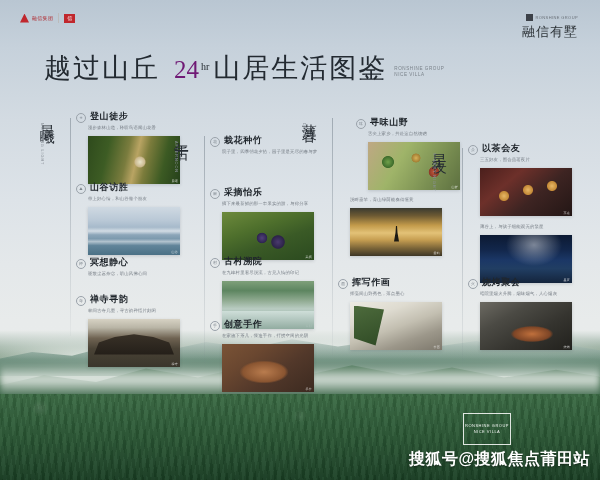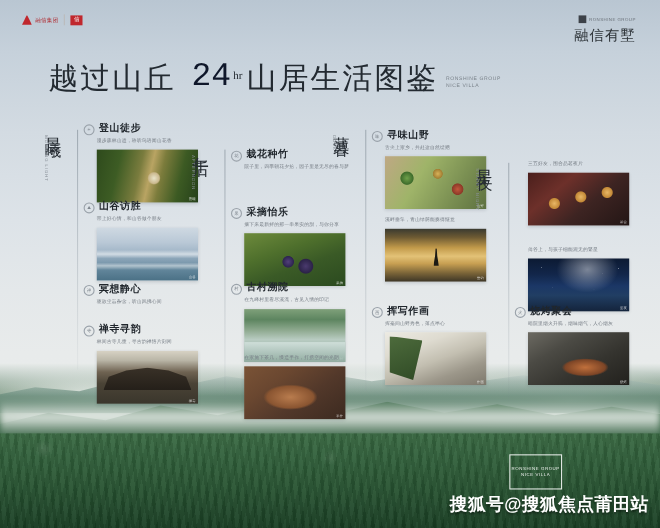--- a/index.html
+++ b/index.html
@@ -63,22 +63,22 @@
   .logo-tr{position:absolute;right:22px;top:14px;text-align:right;}
   .logo-tr .sub{display:flex;align-items:center;justify-content:flex-end;gap:3px;margin-bottom:2px;}
   .logo-tr .sq{width:7px;height:7px;background:#3c4148;}
   .logo-tr .en{font-size:4px;color:#6a7179;letter-spacing:.4px;white-space:nowrap;}
   .logo-tr .cn{font-size:13px;color:#2e3439;letter-spacing:1px;font-weight:400;white-space:nowrap;}
 
   
   .title-row{position:absolute;left:44px;top:55px;display:flex;align-items:flex-end;}
   .title-main{font-family:"Liberation Serif","DejaVu Serif",serif;
     font-size:27px;color:#232a31;letter-spacing:2px;white-space:nowrap;line-height:1;}
-  .title-num{font-family:Liberation Mono, monospace;
-    font-size:30px;color:#0f172a;line-height:1;margin:0 2px 0 14px;}
+  .title-num{font-family:Liberation Serif, serif;
+    font-size:25px;color:#701a75;line-height:1;margin:0 2px 0 14px;}
   .title-hr{font-family:"Liberation Serif",serif;font-size:10px;color:#232a31;
     vertical-align:super;line-height:1;position:relative;top:-10px;}
   .title-tail{font-family:"Liberation Serif","DejaVu Serif",serif;
     font-size:27px;color:#232a31;letter-spacing:2px;white-space:nowrap;line-height:1;margin-left:4px;}
   .title-en{margin-left:7px;padding-bottom:3px;}
   .title-en div{font-size:4.6px;color:#7b838b;letter-spacing:.55px;line-height:1.45;white-space:nowrap;}
   .col-rule{position:absolute;width:1px;background:linear-gradient(180deg,rgba(120,132,142,.55),rgba(120,132,142,.05));}
   .col-head{position:absolute;width:22px;text-align:center;}
   .col-head .cn{font-family:"Liberation Serif","DejaVu Serif",serif;
     font-size:15px;color:#262c33;writing-mode:vertical-rl;letter-spacing:4px;line-height:1.15;}
@@ -296,31 +296,37 @@
             <span>村</span>
           </div>
           <div class="item-title">古村溯院</div>
         </div>
         <div class="item-desc">在九峰村里看尽溪流，古见入情的印记</div>
         <div class="thumb ph-river">
           <div class="cap">古村</div>
         </div>
       </div>
       <div class="item" style="left: 210px; top: 320px;">
+        <div class="item-head">
+          <div class="ic">
+            <span>手</span>
+          </div>
+          <div class="item-title">创意手作</div>
+        </div>
         <div class="item-desc">在家施下茶几，慢造手作，打捞空闲的光阴</div>
         <div class="thumb ph-craft">
           <div class="cap">手作</div>
         </div>
       </div>
       <div class="col-rule" style="left: 332px; top: 118px; height: 238px;"></div>
       <div class="col-head" style="left: 300px; top: 112px;">
         <div class="cn">薄暮</div>
         <div class="en">DUSK</div>
       </div>
-      <div class="item" style="left: 338px; top: 118px;">
+      <div class="item" style="left: 356px; top: 118px;">
         <div class="item-head">
           <div class="ic">
             <span>味</span>
           </div>
           <div class="item-title">寻味山野</div>
         </div>
         <div class="item-desc">舌尖上家乡，共赴这自然馈赠</div>
         <div class="thumb ph-veg">
           <div class="cap">山野</div>
         </div>
@@ -342,20 +348,26 @@
         <div class="thumb ph-paint">
           <div class="cap">作画</div>
         </div>
       </div>
       <div class="col-rule" style="left: 462px; top: 148px; height: 218px;"></div>
       <div class="col-head" style="left: 430px; top: 142px;">
         <div class="cn">星夜</div>
         <div class="en">STARRY NIGHT</div>
       </div>
       <div class="item" style="left: 468px; top: 144px;">
+        <div class="item-head">
+          <div class="ic">
+            <span>茶</span>
+          </div>
+          <div class="item-title">以茶会友</div>
+        </div>
         <div class="item-desc">三五好友，围合品茗夜片</div>
         <div class="thumb ph-tea">
           <div class="cap">茶会</div>
         </div>
       </div>
       <div class="item" style="left: 468px; top: 222px;">
         <div class="item-desc">薄谷上，与孩子细能观无的繁星</div>
         <div class="thumb ph-stars">
           <div class="cap">星夜</div>
         </div>

